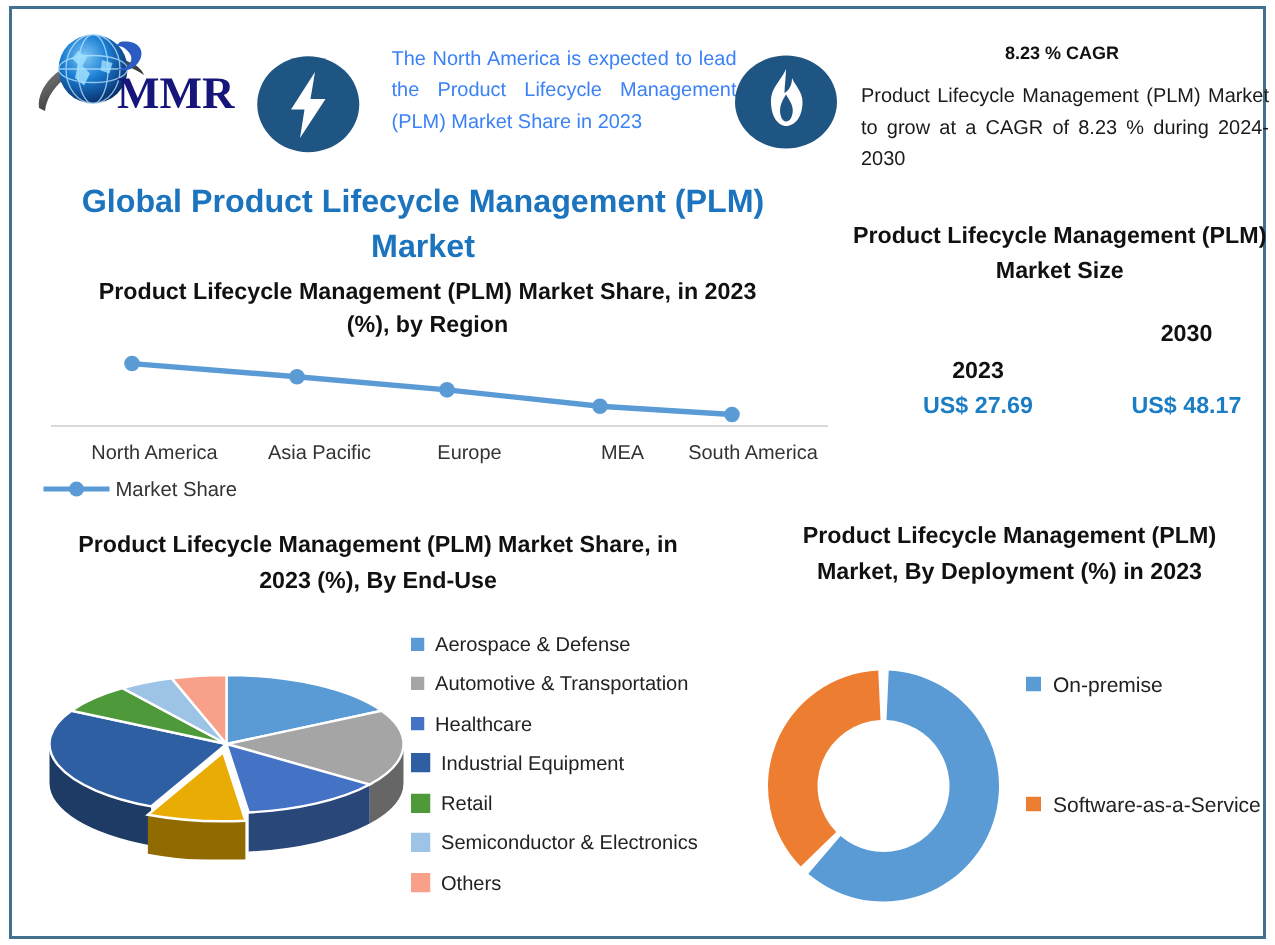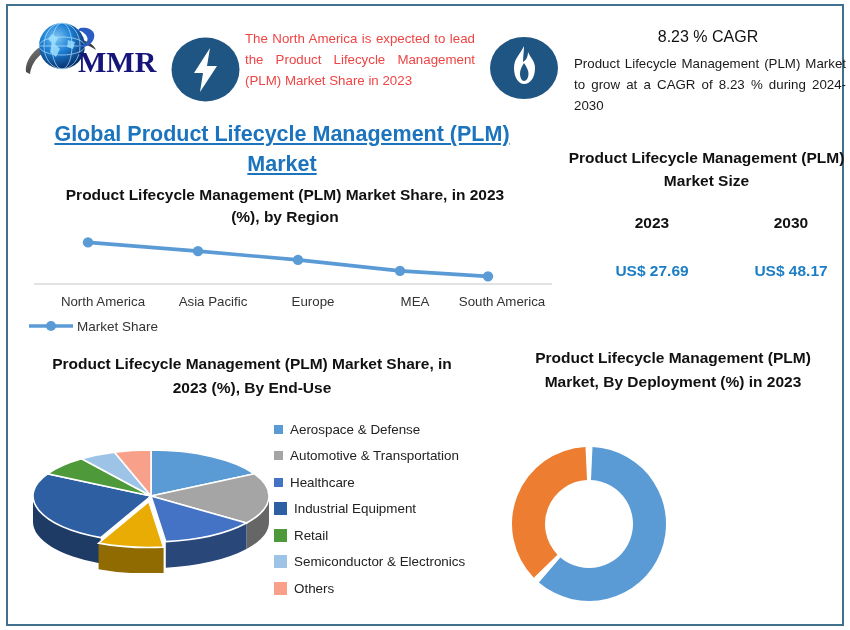--- a/index.html
+++ b/index.html
@@ -18,39 +18,39 @@
 
   
   .logo { position: absolute; left: 14px; top: 10px; width: 150px; height: 78px; }
   .logo svg { display:block; }
 
   
   .icon-circle { position: absolute; }
 
   
   .hdr-na {
-    position: absolute; left: 237px; top: 22px; width: 230px;
-    font-size: 13.3px; line-height: 21px; color: #ef4444;
+    position: absolute; left: 253px; top: 22px; width: 230px;
+    font-size: 13.3px; line-height: 21px; color: #3b82f6;
     text-align: justify; text-align-last: left;
   }
   .cagr-title {
     position: absolute; left: 560px; top: 22px; width: 280px;
-    text-align: center; font-size: 16px; font-weight: normal; color: #111;
+    text-align: center; font-size: 12px; font-weight: bold; color: #111;
   }
   .cagr-body {
     position: absolute; left: 566px; top: 47px; width: 272px;
     font-size: 13.3px; line-height: 21px; color: #1a1a1a;
     text-align: justify; text-align-last: left;
   }
 
   
   .main-title {
     position: absolute; left: 24px; top: 113px; width: 500px;
     text-align: center; font-size: 21.5px; font-weight: bold;
-    line-height: 30px; color: #1b74bd; text-decoration: underline;
+    line-height: 30px; color: #1b74bd;
   }
   .line-chart-title {
     position: absolute; left: 42px; top: 178px; width: 470px;
     text-align: center; font-size: 15.5px; font-weight: bold;
     line-height: 22px; color: #111;
   }
 
   
   .linechart { position: absolute; left: 20px; top: 218px; width: 530px; height: 115px; }
   .lc-labels {
@@ -188,21 +188,21 @@
   </div>
 
   <div class="lc-legend">
     <svg class="swatch" width="46" height="12" viewBox="0 0 46 12">
       <line x1="1" y1="6" x2="45" y2="6" stroke="#5b9bd5" stroke-width="3.4"></line>
       <circle cx="23" cy="6" r="5" fill="#5b9bd5"></circle>
     </svg><span class="lbl">Market Share</span>
   </div>
 
   <div class="ms-title">Product Lifecycle Management (PLM) Market Size</div>
-  <div class="ms-year" style="left:589px;">2023</div>
+  <div class="ms-year" style="left:589px;margin-top:25px;">2023</div>
   <div class="ms-year" style="left:728px;">2030</div>
   <div class="ms-val" style="left:584px;">US$ 27.69</div>
   <div class="ms-val" style="left:723px;">US$ 48.17</div>
 
   <div class="pie-title">Product Lifecycle Management (PLM) Market Share, in 2023 (%), By End-Use</div>
 
   <div class="pie-wrap">
     <svg id="pie-svg" width="250" height="135" viewBox="0 0 250 135">
         <path d="M246,58 A118,46 0 0 1 223.46400533624382,85.03812160545375 L223.46400533624382,111.03812160545375 A118,46 0 0 0 246,84 Z" fill="rgb(102,102,102)"></path>
         <path d="M77.75804359532147,99.6220444134369 A118,46 0 0 1 10,58.00000000000001 L10,84 A118,46 0 0 0 77.75804359532147,125.6220444134369 Z" fill="rgb(29,59,101)"></path>
@@ -266,14 +266,28 @@
 
   <div class="donut-title">Product Lifecycle Management (PLM) Market, By Deployment (%) in 2023</div>
 
   <div class="donut-wrap">
     <svg id="donut-svg" width="170" height="175" viewBox="0 0 170 175">
         <path d="M87.49295008595253,11.079266126114959 A77,77 0 1 1 33.890385270529485,146.46389066478582 L55.36593444030257,121.40793752273476 A44,44 0 1 0 85.99597147768716,44.04529492920855 Z" fill="#5b9bd5"></path>
         <path d="M28.79788321091285,141.6817129198015 A77,77 0 0 1 80.50704991404739,11.079266126114973 L82.0040285223128,44.04529492920856 A44,44 0 0 0 52.455933263378775,118.67526452560085 Z" fill="#ed7d31"></path>
       </svg>
   </div>
 
+  <div class="donut-legend">
+    <div class="dl-row" style="margin-bottom:60px;">
+      <svg class="dl-sw" width="10" height="10">
+          <rect width="10" height="10" fill="#5b9bd5"></rect>
+        </svg>
+      <span>On-premise</span>
+    </div>
+    <div class="dl-row">
+      <svg class="dl-sw" width="10" height="10">
+          <rect width="10" height="10" fill="#ed7d31"></rect>
+        </svg>
+      <span>Software-as-a-Service</span>
+    </div>
+  </div>
 
 </div>
 
 </body></html>

